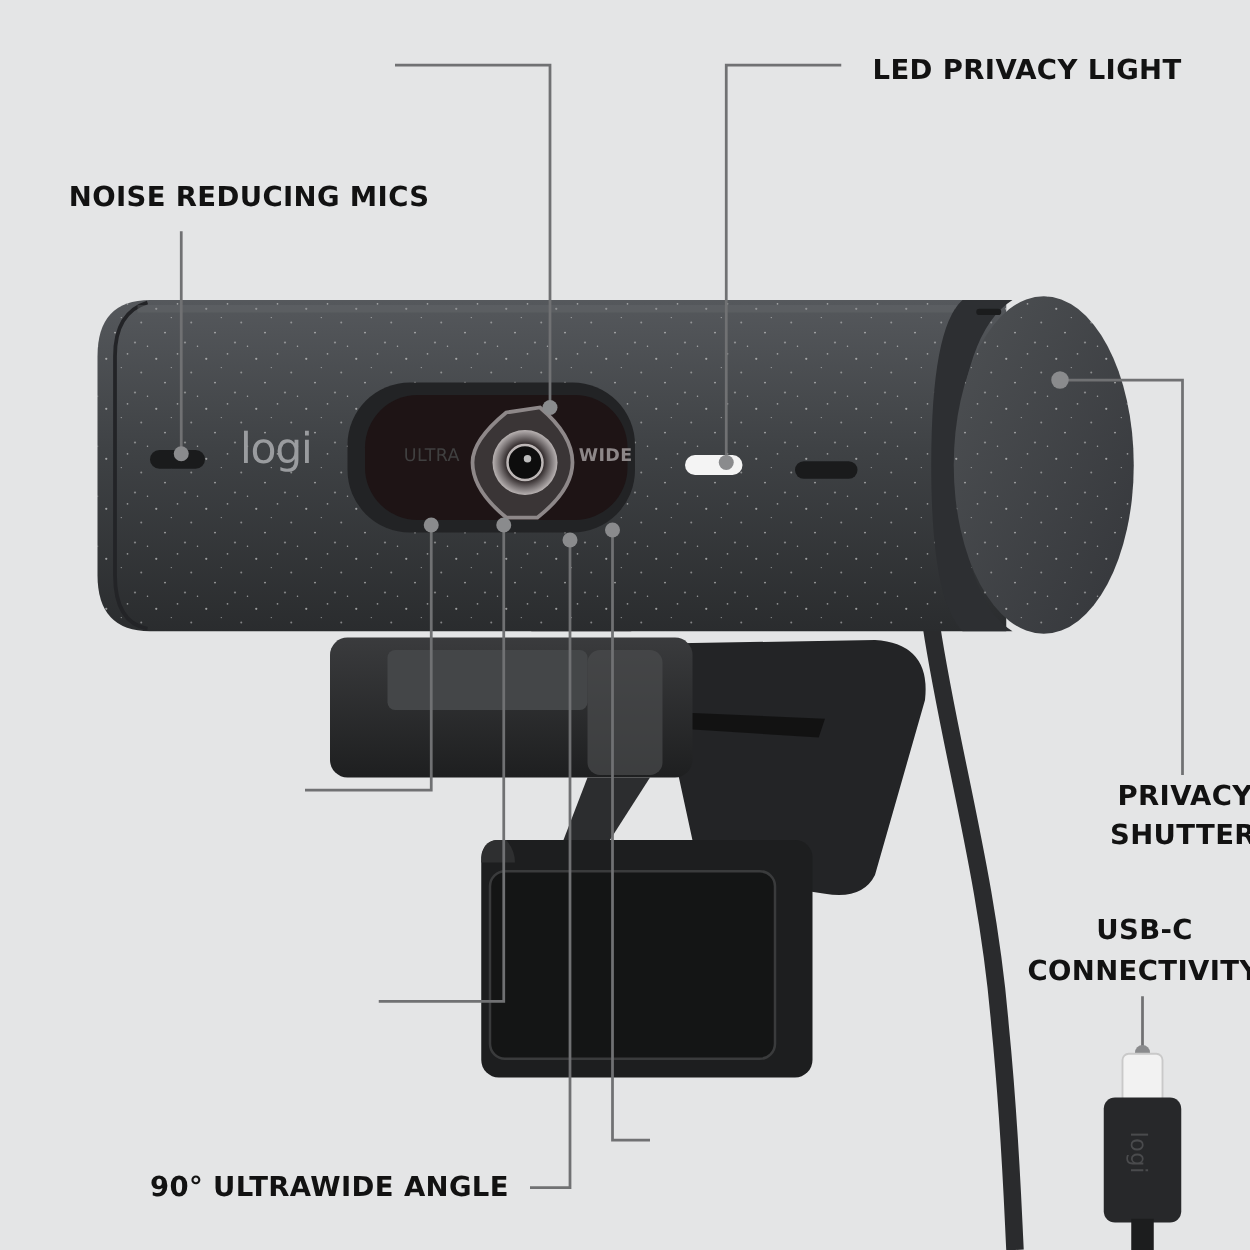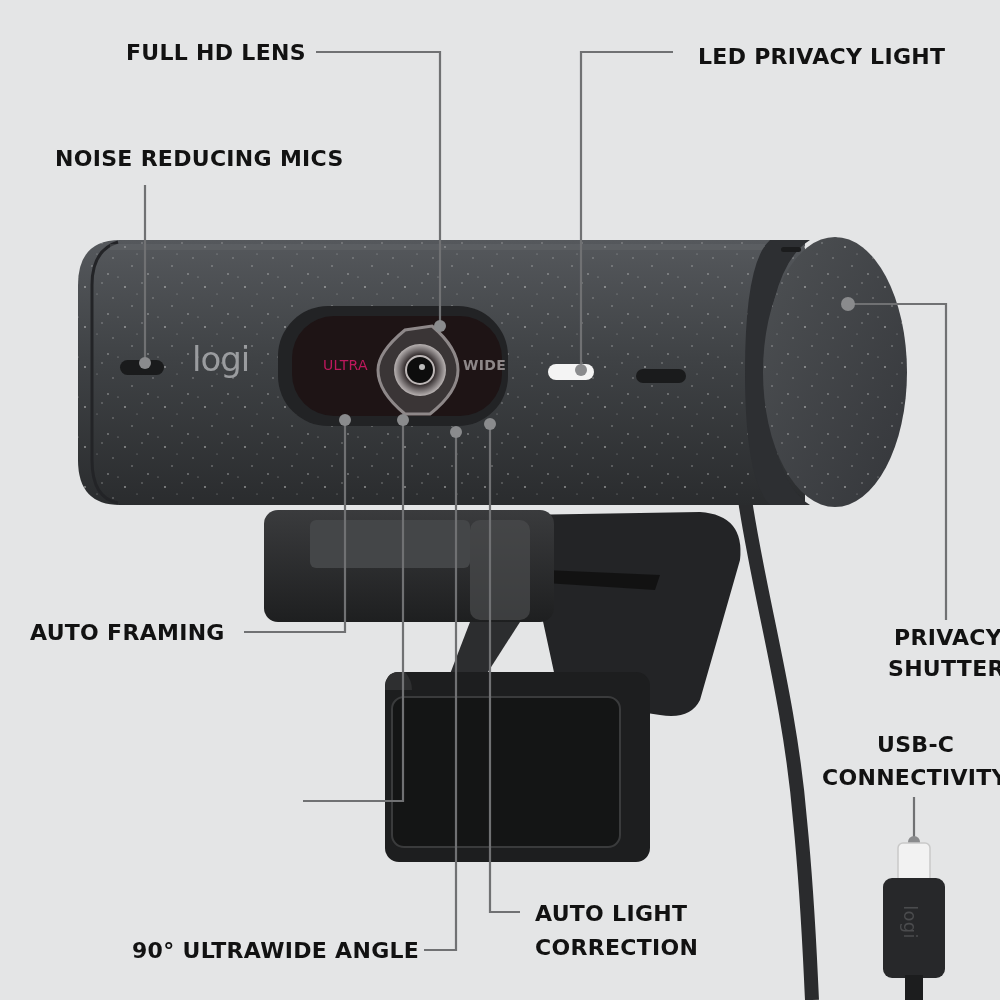--- a/index.html
+++ b/index.html
@@ -136,38 +136,32 @@
     </g>
 
     <g>
       <rect x="898" y="843" width="32" height="40" rx="5" fill="#f2f2f2" stroke="#c9c9c9" stroke-width="1.5"></rect>
       <rect x="883" y="878" width="62" height="100" rx="9" fill="#27282a"></rect>
       <rect x="905" y="975" width="18" height="25" fill="#1c1d1e"></rect>
     </g>
   </svg>
 
   <div class="label" style="left:192px; top:343px; font-size:34px; font-weight:normal; color:#9a9c9f; letter-spacing:-1px;">logi</div>
-  <div class="label" style="left:323px; top:355px; font-size:14px; font-weight:normal; color:#be185d; line-height:20px;">ULTRA</div>
+  <div class="label" style="left:323px; top:355px; font-size:14px; font-weight:normal; color:#404040; line-height:20px;">ULTRA</div>
   <div class="label" style="left:463px; top:355px; font-size:14px; font-weight:bold; color:#8d8788; line-height:20px;">WIDE</div>
   <div class="label" style="left:893px; top:912px; font-size:18px; font-weight:normal; color:#4a4b4d; transform:rotate(90deg); transform-origin:center; line-height:20px;">logi</div>
 
-  <div class="label" style="left:126px; top:36px;">FULL HD LENS</div>
   <div class="label" style="left:55px; top:142px;">NOISE REDUCING MICS</div>
   <div class="label" style="left:698px; top:40px;">LED PRIVACY LIGHT</div>
 
   <div class="label" style="left:888px; top:622px; line-height:31px;">
     <div style="padding-left:6px;">PRIVACY</div>
     <div>SHUTTER</div>
   </div>
 
-  <div class="label" style="left:30px; top:616px;">AUTO FRAMING</div>
-  <div class="label" style="left:132px; top:934px;">90° ULTRAWIDE ANGLE</div>
+  <div class="label" style="left:120px; top:934px;">90° ULTRAWIDE ANGLE</div>
 
-  <div class="label" style="left:535px; top:897px; line-height:34px;">
-    <div>AUTO LIGHT</div>
-    <div>CORRECTION</div>
-  </div>
 
   <div class="label right" style="left:822px; top:728px; line-height:33px; text-align:left;">
     <div style="padding-left:55px;">USB-C</div>
     <div>CONNECTIVITY</div>
   </div>
 </div>
 
 </body></html>

